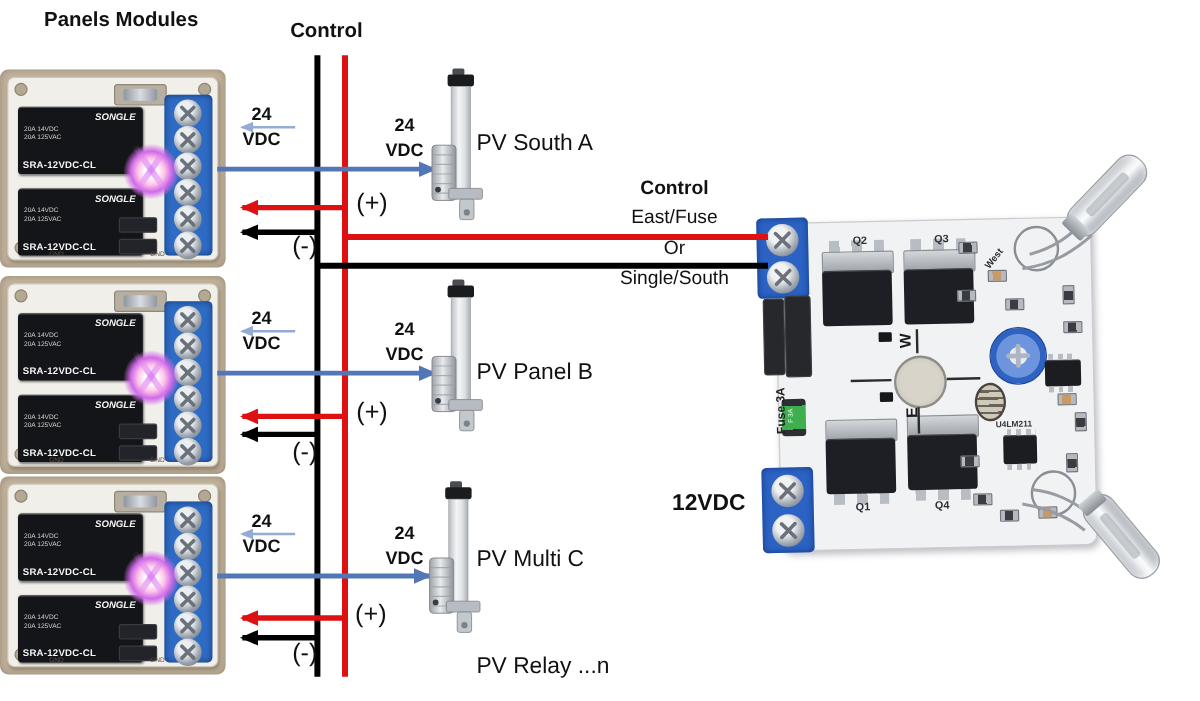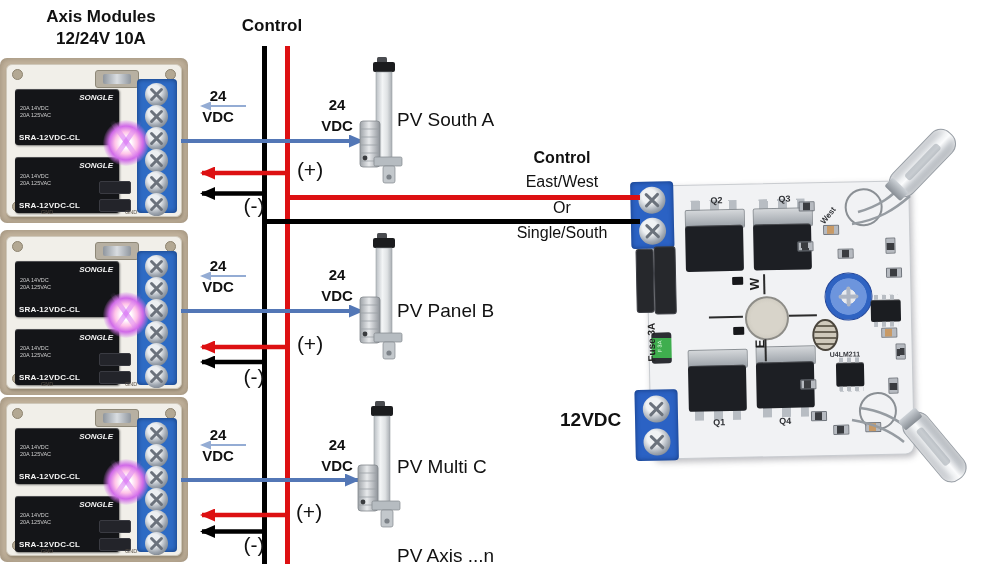--- a/index.html
+++ b/index.html
@@ -126,28 +126,27 @@
   .bulb.bot .collar{top:-3px;}
 
   #wires{position:absolute;left:0;top:0;z-index:5;}
 </style>
 </head>
 <body>
 
 <div id="stage">
 
   <div id="left-hdr" class="lbl">
-    <div>Axis Modules</div>
-    <div>12/24V 10A</div>
+    <div>Panels Modules</div>
   </div>
   <div id="ctl-hdr" class="lbl">Control</div>
   <div id="right-title" class="lbl">
   </div>
   <div id="dir-h" class="lbl dir">Control</div>
-  <div id="dir-1" class="lbl dir">East/West</div>
+  <div id="dir-1" class="lbl dir">East/Fuse</div>
   <div id="dir-2" class="lbl dir">Or</div>
   <div id="dir-3" class="lbl dir">Single/South</div>
   <div id="supply" class="lbl">12VDC</div>
 
   <div class="relay-module" style="top:58px;">
     <div class="rm-pcb">
       <div class="hole h1"></div>
       <div class="hole h2"></div>
       <div class="hole h3"></div>
       <div class="hole h4"></div>
@@ -451,15 +450,15 @@
   <div class="lbl pm" style="left:288px;top:158px;">(+)</div>
   <div class="lbl pm" style="left:232px;top:194px;">(-)</div>
   <div class="lbl pm" style="left:288px;top:332px;">(+)</div>
   <div class="lbl pm" style="left:232px;top:365px;">(-)</div>
   <div class="lbl pm" style="left:287px;top:500px;">(+)</div>
   <div class="lbl pm" style="left:232px;top:533px;">(-)</div>
 
   <div class="lbl panel-lbl" style="left:397px;top:109px;">PV South A</div>
   <div class="lbl panel-lbl" style="left:397px;top:300px;">PV Panel B</div>
   <div class="lbl panel-lbl" style="left:397px;top:456px;">PV Multi C</div>
-  <div class="lbl panel-lbl" style="left:397px;top:545px;">PV Axis ...n</div>
+  <div class="lbl panel-lbl" style="left:397px;top:545px;">PV Relay ...n</div>
 
 </div>
 
 </body></html>

